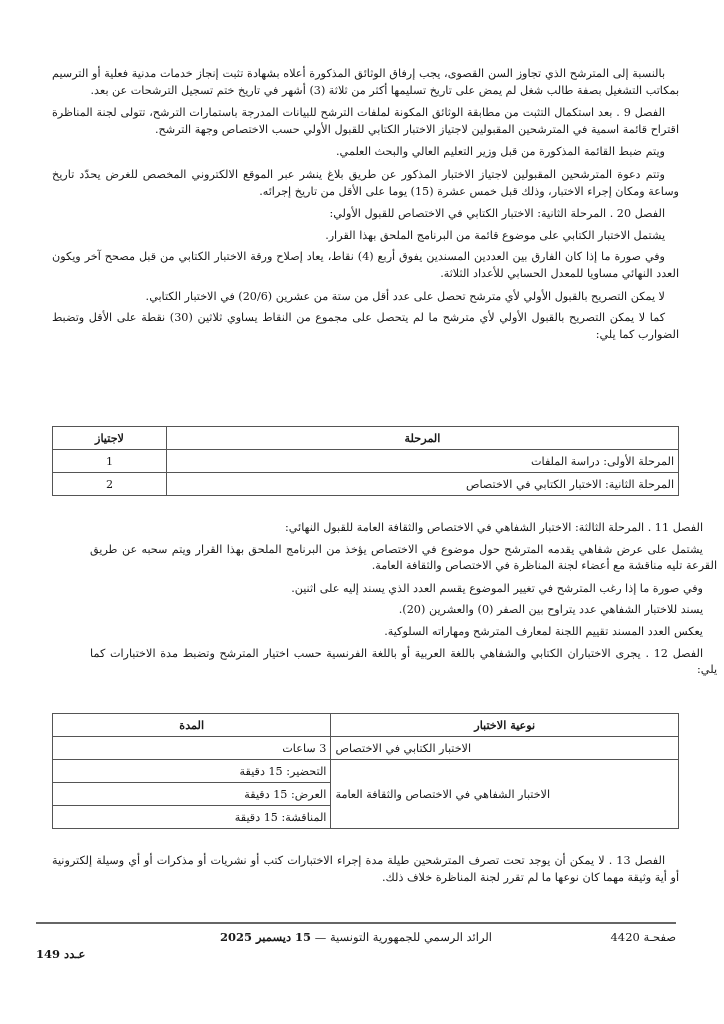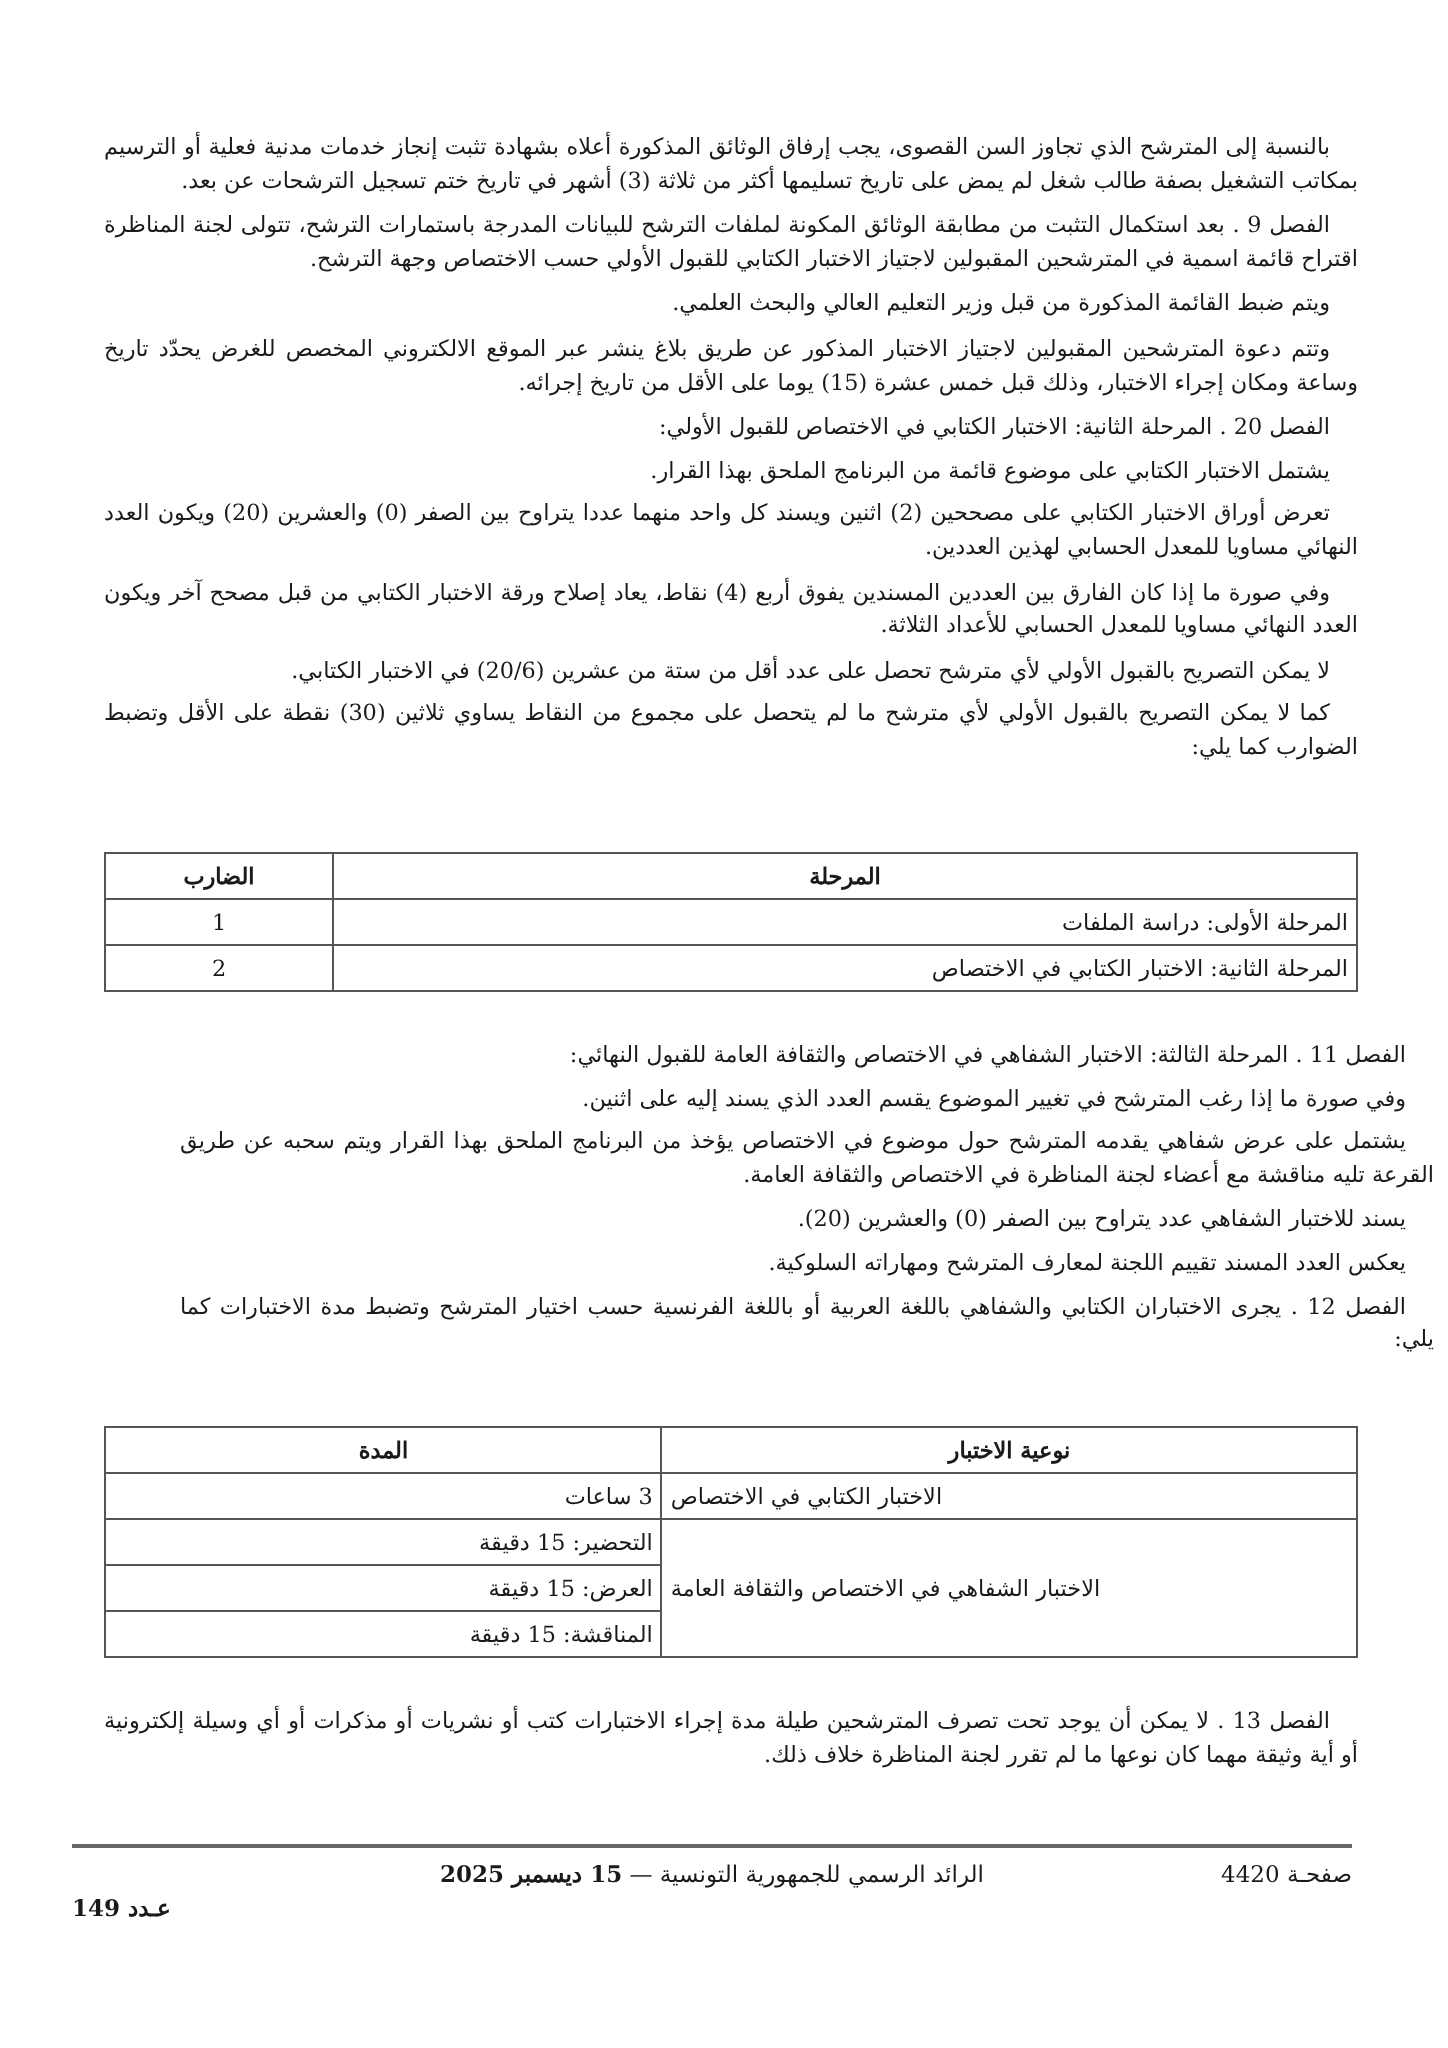--- a/index.html
+++ b/index.html
@@ -48,47 +48,46 @@
 </head>
 <body>
 
 <div class="page">
   <p class="p">بالنسبة إلى المترشح الذي تجاوز السن القصوى، يجب إرفاق الوثائق المذكورة أعلاه بشهادة تثبت إنجاز خدمات مدنية فعلية أو الترسيم بمكاتب التشغيل بصفة طالب شغل لم يمض على تاريخ تسليمها أكثر من ثلاثة (3) أشهر في تاريخ ختم تسجيل الترشحات عن بعد.</p>
   <p class="p">الفصل 9 . بعد استكمال التثبت من مطابقة الوثائق المكونة لملفات الترشح للبيانات المدرجة باستمارات الترشح، تتولى لجنة المناظرة اقتراح قائمة اسمية في المترشحين المقبولين لاجتياز الاختبار الكتابي للقبول الأولي حسب الاختصاص وجهة الترشح.</p>
   <p class="p">ويتم ضبط القائمة المذكورة من قبل وزير التعليم العالي والبحث العلمي.</p>
   <p class="p">وتتم دعوة المترشحين المقبولين لاجتياز الاختبار المذكور عن طريق بلاغ ينشر عبر الموقع الالكتروني المخصص للغرض يحدّد تاريخ وساعة ومكان إجراء الاختبار، وذلك قبل خمس عشرة (15) يوما على الأقل من تاريخ إجرائه.</p>
   <p class="p tight">الفصل 20 . المرحلة الثانية: الاختبار الكتابي في الاختصاص للقبول الأولي:</p>
   <p class="p tight">يشتمل الاختبار الكتابي على موضوع قائمة من البرنامج الملحق بهذا القرار.</p>
-  <p class="p">تعرض أوراق الاختبار الكتابي على مصححين (2) اثنين ويسند كل واحد منهما عددا يتراوح بين الصفر (0) والعشرين (20) ويكون العدد النهائي مساويا للمعدل الحسابي لهذين العددين.</p>
   <p class="p">وفي صورة ما إذا كان الفارق بين العددين المسندين يفوق أربع (4) نقاط، يعاد إصلاح ورقة الاختبار الكتابي من قبل مصحح آخر ويكون العدد النهائي مساويا للمعدل الحسابي للأعداد الثلاثة.</p>
   <p class="p tight">لا يمكن التصريح بالقبول الأولي لأي مترشح تحصل على عدد أقل من ستة من عشرين (20/6) في الاختبار الكتابي.</p>
   <p class="p">كما لا يمكن التصريح بالقبول الأولي لأي مترشح ما لم يتحصل على مجموع من النقاط يساوي ثلاثين (30) نقطة على الأقل وتضبط الضوارب كما يلي:</p>
 </div>
 
 <table class="tbl t1">
   <tbody>
       <tr class="head">
     <th>المرحلة</th>
-    <th>الضارب</th>
+    <th>لاجتياز</th>
   </tr>
   <tr>
     <td class="stage">المرحلة الأولى: دراسة الملفات</td>
     <td class="num">1</td>
   </tr>
   <tr>
     <td class="stage">المرحلة الثانية: الاختبار الكتابي في الاختصاص</td>
     <td class="num">2</td>
   </tr>
 </tbody>
   </table>
 
 <div class="block2">
   <p class="p tight">الفصل 11 . المرحلة الثالثة: الاختبار الشفاهي في الاختصاص والثقافة العامة للقبول النهائي:</p>
+  <p class="p">يشتمل على عرض شفاهي يقدمه المترشح حول موضوع في الاختصاص يؤخذ من البرنامج الملحق بهذا القرار ويتم سحبه عن طريق القرعة تليه مناقشة مع أعضاء لجنة المناظرة في الاختصاص والثقافة العامة.</p>
   <p class="p tight">وفي صورة ما إذا رغب المترشح في تغيير الموضوع يقسم العدد الذي يسند إليه على اثنين.</p>
-  <p class="p">يشتمل على عرض شفاهي يقدمه المترشح حول موضوع في الاختصاص يؤخذ من البرنامج الملحق بهذا القرار ويتم سحبه عن طريق القرعة تليه مناقشة مع أعضاء لجنة المناظرة في الاختصاص والثقافة العامة.</p>
   <p class="p tight">يسند للاختبار الشفاهي عدد يتراوح بين الصفر (0) والعشرين (20).</p>
   <p class="p tight">يعكس العدد المسند تقييم اللجنة لمعارف المترشح ومهاراته السلوكية.</p>
   <p class="p">الفصل 12 . يجرى الاختباران الكتابي والشفاهي باللغة العربية أو باللغة الفرنسية حسب اختيار المترشح وتضبط مدة الاختبارات كما يلي:</p>
 </div>
 
 <table class="tbl t2">
   <tbody>
       <tr>
     <th>نوعية الاختبار</th>
     <th class="durh">المدة</th>

